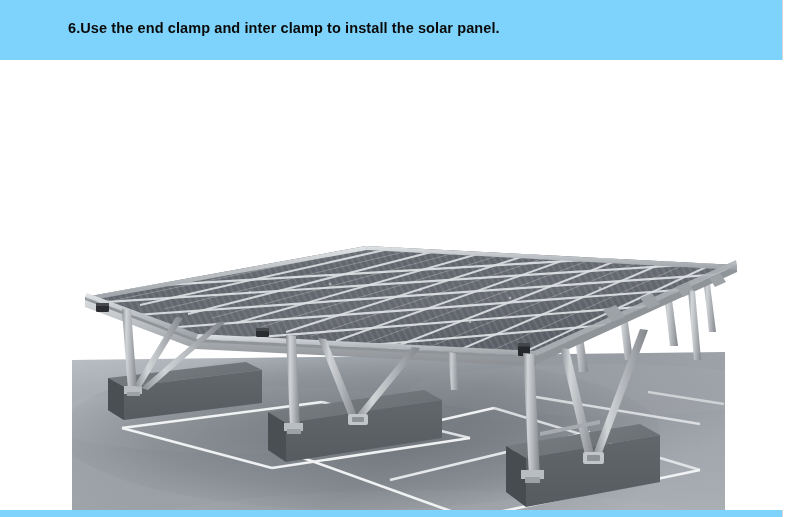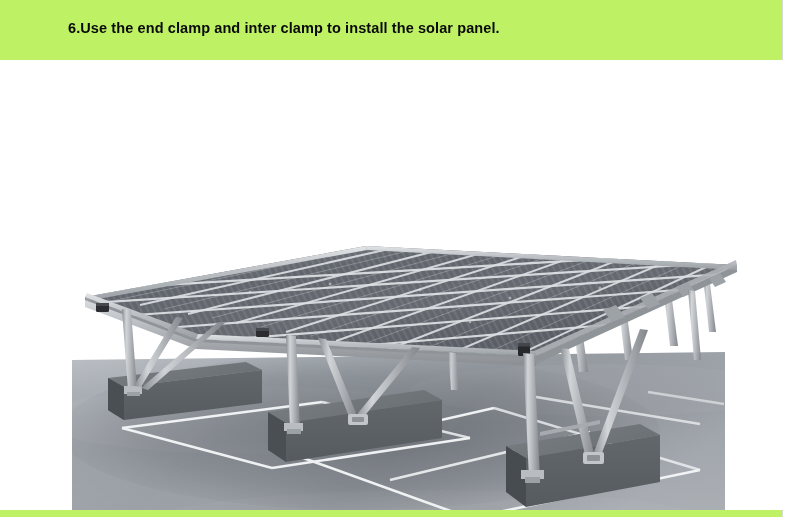--- a/index.html
+++ b/index.html
@@ -16,21 +16,21 @@
     font-family: "Liberation Sans", sans-serif;
     background: #ffffff;
   }
 
   
   #page-sheet {
     position: absolute;
     left: 0; top: 0;
     width: 783px;
     height: 517px;
-    background: #bef264;
+    background: #7dd3fc;
     border-right: 1px solid #d8d8d8;
     box-sizing: border-box;
   }
 
   
   #step-heading {
     position: absolute;
     left: 68px;
     top: 18px;
     font-size: 14.5px;

